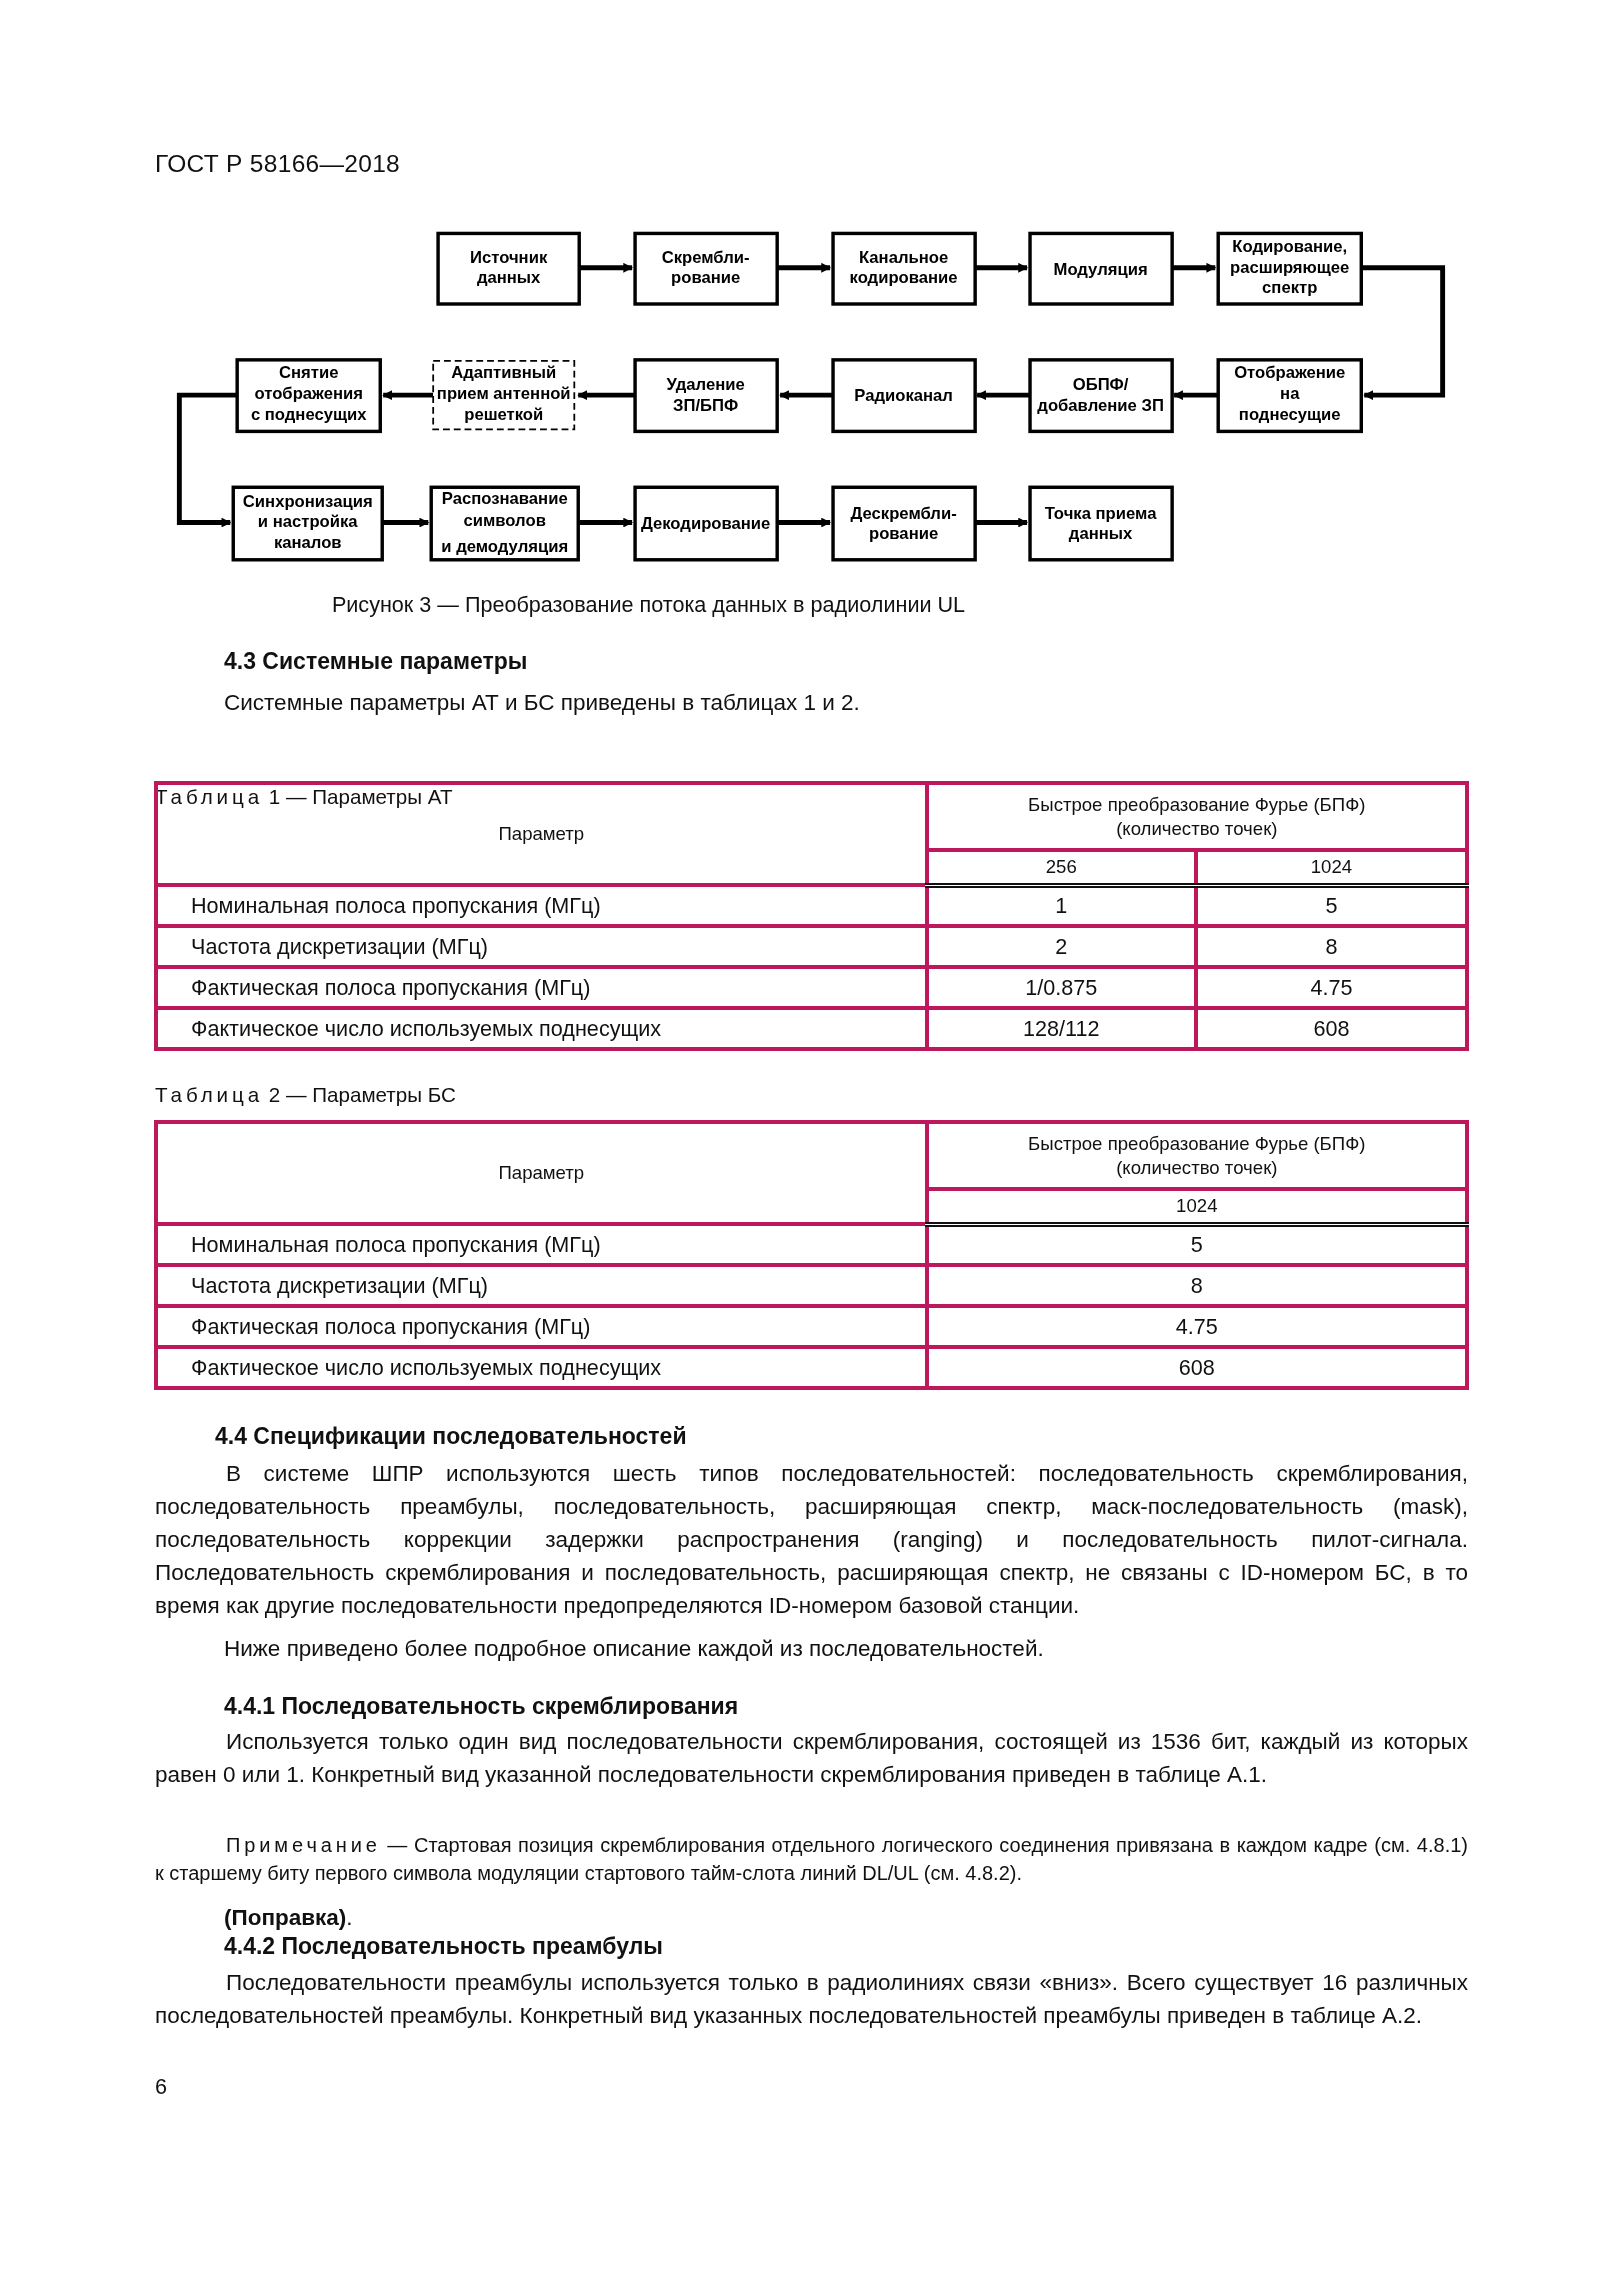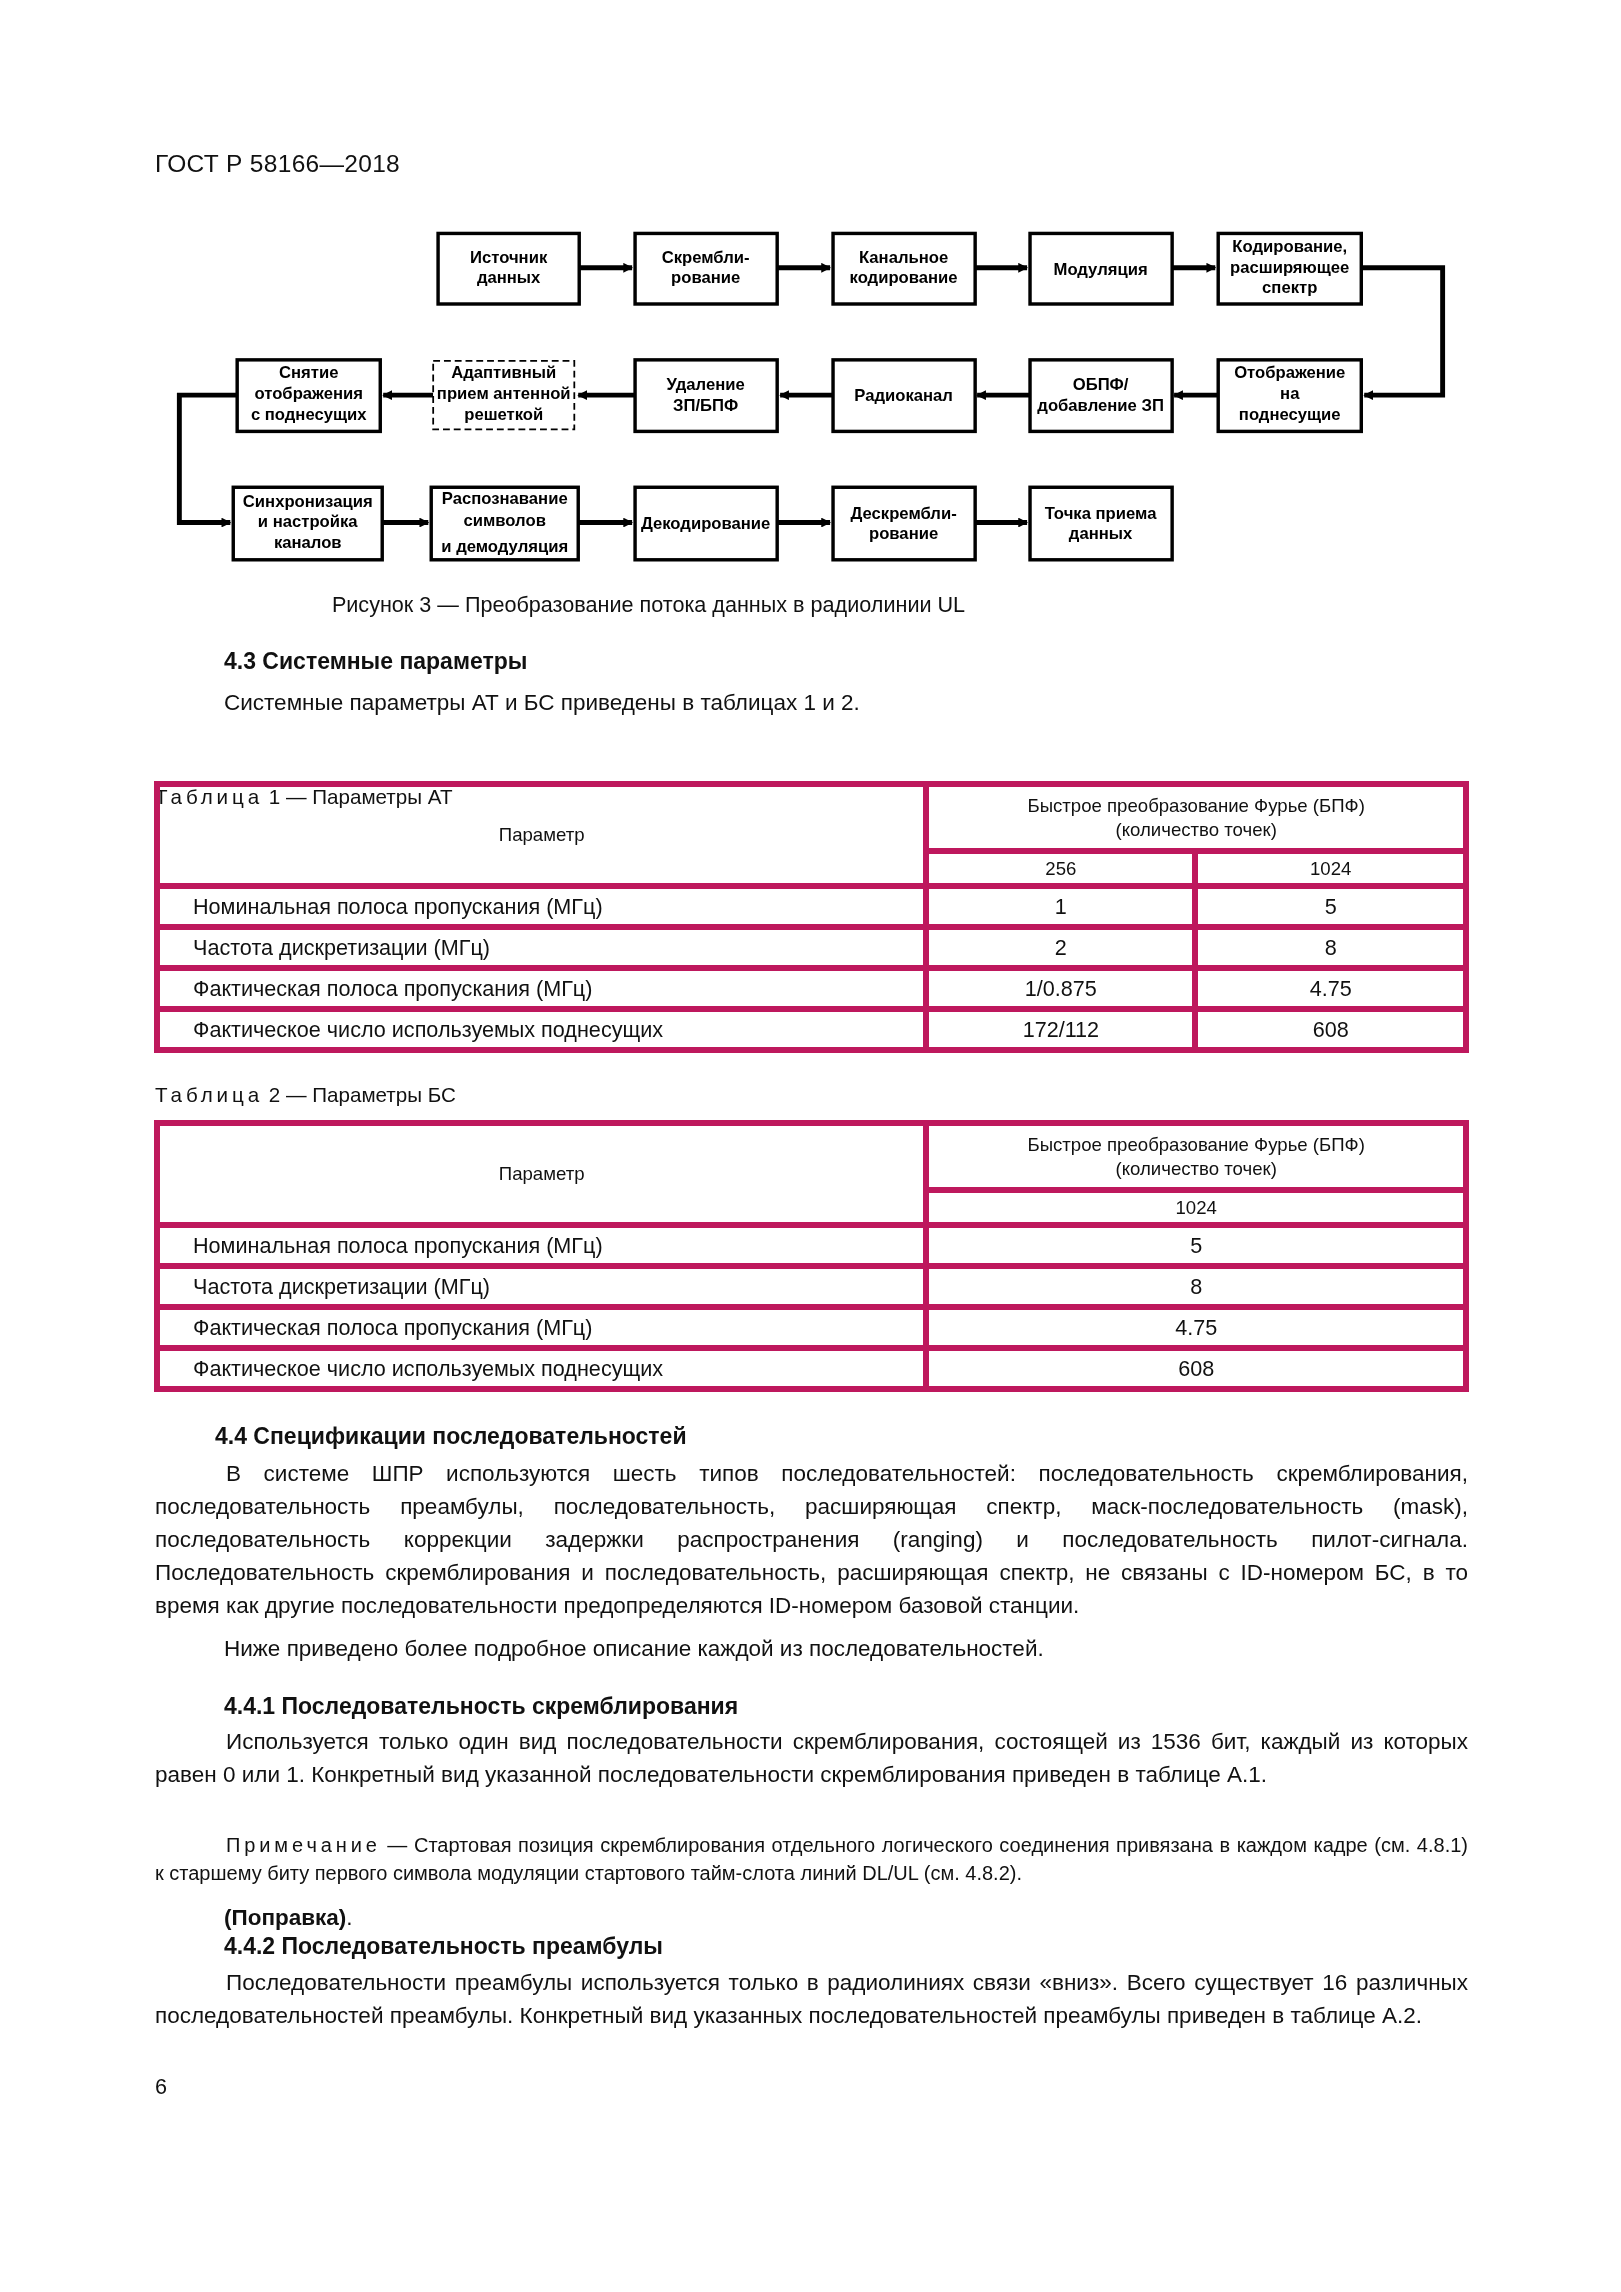--- a/index.html
+++ b/index.html
@@ -10,21 +10,21 @@
   #diagram { position: absolute; left: 0; top: 0; width: 1621px; height: 608px; }
   .box-text { font-family: "Liberation Sans", sans-serif; font-weight: bold; font-size: 17px; fill: #000; }
   .caption { left: 0; width: 1297px; top: 592px; text-align: center; font-size: 21.6px; }
   .h2 { font-weight: bold; font-size: 23px; }
   .para { font-size: 22.5px; line-height: 33px; }
   .indent { text-indent: 71px; }
   .justify { text-align: justify; text-align-last: left; }
   .tcap { font-size: 20.6px; left: 155px; }
   .spaced { letter-spacing: 3.9px; }
   table.param { position: absolute; left: 154px; width: 1315px; border-collapse: collapse; font-size: 21.6px; }
-  table.param td, table.param th { border: 6px solid #be185d; padding: 0; }
+  table.param td, table.param th { border: 4px solid #be185d; padding: 0; }
   table.param th { font-weight: normal; font-size: 18.6px; text-align: center; }
   table.param td.pname { text-align: left; padding-left: 33px; }
   table.param td.val { text-align: center; }
   table.param tr.last-head th, table.param tr.last-head td { border-bottom: 5.9px double #111; }
   .note { font-size: 20px; line-height: 28px; }
   .page-num { left: 155px; top: 2074px; font-size: 21.6px; }
 </style>
 </head>
 <body>
 
@@ -165,21 +165,21 @@
     <td class="val">2</td>
     <td class="val">8</td>
   </tr>
   <tr style="height:41px;">
     <td class="pname">Фактическая полоса пропускания (МГц)</td>
     <td class="val">1/0.875</td>
     <td class="val">4.75</td>
   </tr>
   <tr style="height:41px;">
     <td class="pname">Фактическое число используемых поднесущих</td>
-    <td class="val">172/112</td>
+    <td class="val">128/112</td>
     <td class="val">608</td>
   </tr>
 </tbody>
   </table>
 
 <div class="abs tcap" style="top:1083px;">
   <span class="spaced">Таблица</span><span> 2 — Параметры БС</span>
 </div>
 <table class="param" style="top:1120px;">
   <colgroup>

